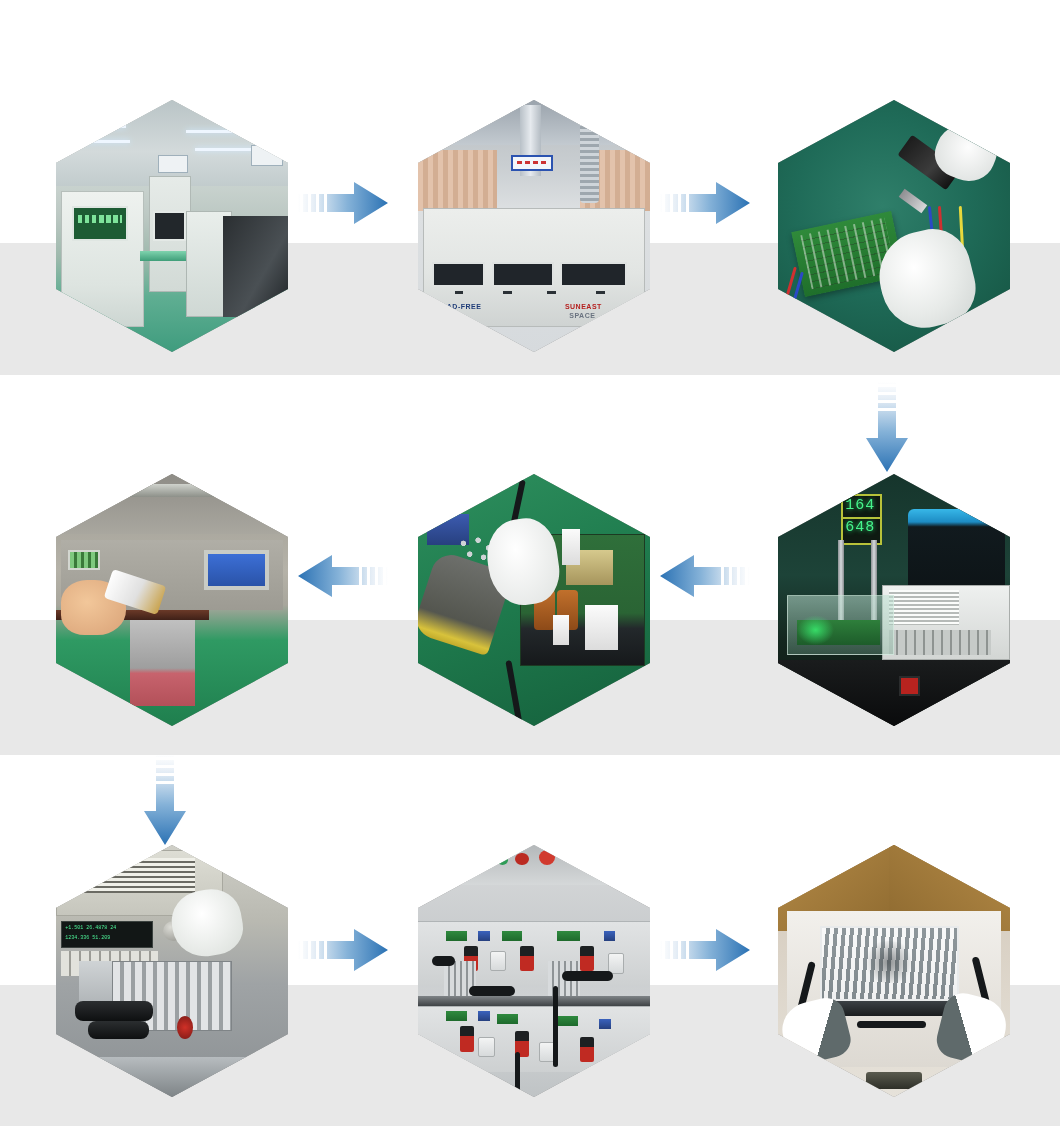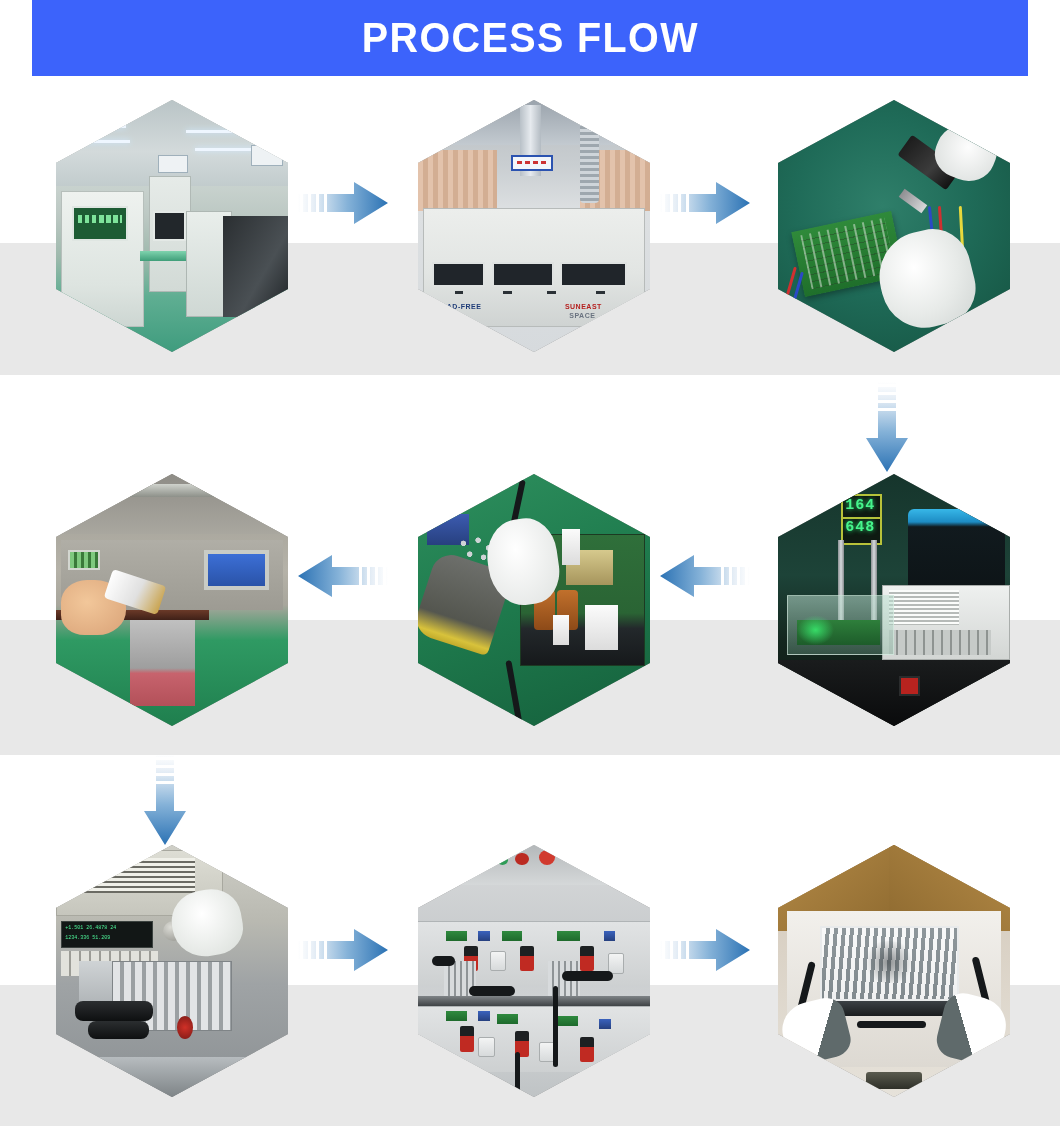--- a/index.html
+++ b/index.html
@@ -212,21 +212,21 @@
     border-radius: 20px 6px 6px 20px; transform: rotate(18deg);}
   #p5 .cord { position:absolute; left:40%; top:2%; width:6px; height:34%;
     background:#15181a; border-radius:3px; transform: rotate(12deg);}
   #p5 .cord2 { position:absolute; left:40%; top:74%; width:6px; height:26%;
     background:#15181a; border-radius:3px; transform: rotate(-10deg);}
 
   
   #p6 { inset:0; background: linear-gradient(to bottom,#16352c 0%,#1d4338 40%,#14271f 66%,#0c120f 100%); }
   #p6 .meter { position:absolute; background:#0e1a12; border:2px solid #b8c23a; }
   #p6 .dig { position:absolute; color:#46f58c; font-family:"Liberation Mono", monospace;
-    font-weight:bold; letter-spacing:1px; text-shadow:0 0 5px #2bd973; }
+    font-weight:normal; letter-spacing:1px; text-shadow:0 0 5px #2bd973; }
   #p6 .scope { position:absolute; left:56%; top:14%; width:42%; height:32%;
     background: linear-gradient(to bottom,#37b7e8 0%,#1d8cc4 16%,#111a1e 22%,#0d1417 100%);
     border-radius:6px 6px 3px 3px;}
   #p6 .psu-inst { position:absolute; left:45%; top:44%; width:55%; height:30%;
     background: linear-gradient(to bottom,#eef0ef,#d3d6d4); border:1px solid #a9adab;}
   #p6 .vents { position:absolute; left:48%; top:46%; width:30%; height:14%;
     background: repeating-linear-gradient(to bottom,#fbfcfb 0 2px,#b6bab8 2px 4px); }
   #p6 .keys { position:absolute; left:48%; top:62%; width:44%; height:10%;
     background: repeating-linear-gradient(90deg,#c6cac8 0 7px,#8e9391 7px 9px);}
   #p6 .fix { position:absolute; left:4%; top:48%; width:46%; height:24%;
@@ -319,23 +319,20 @@
 </style>
 </head>
 <body>
 
 <div id="page">
 
   <div class="band" id="band-1"></div>
   <div class="band" id="band-2"></div>
   <div class="band" id="band-3"></div>
 
-  <div id="header-banner">
-    <div id="header-title">PROCESS FLOW</div>
-  </div>
 
   <div class="hex" id="hex-1">
     <div class="photo">
       <div class="ph" id="p1">
         <div class="ceiling"></div>
         <div class="tube" style="left:4%;top:10%;width:26%;"></div>
         <div class="tube" style="left:10%;top:16%;width:22%;"></div>
         <div class="tube" style="left:56%;top:12%;width:30%;"></div>
         <div class="tube" style="left:60%;top:19%;width:26%;"></div>
         <div class="sign" style="left:44%;top:22%;width:13%;height:7%;"></div>

